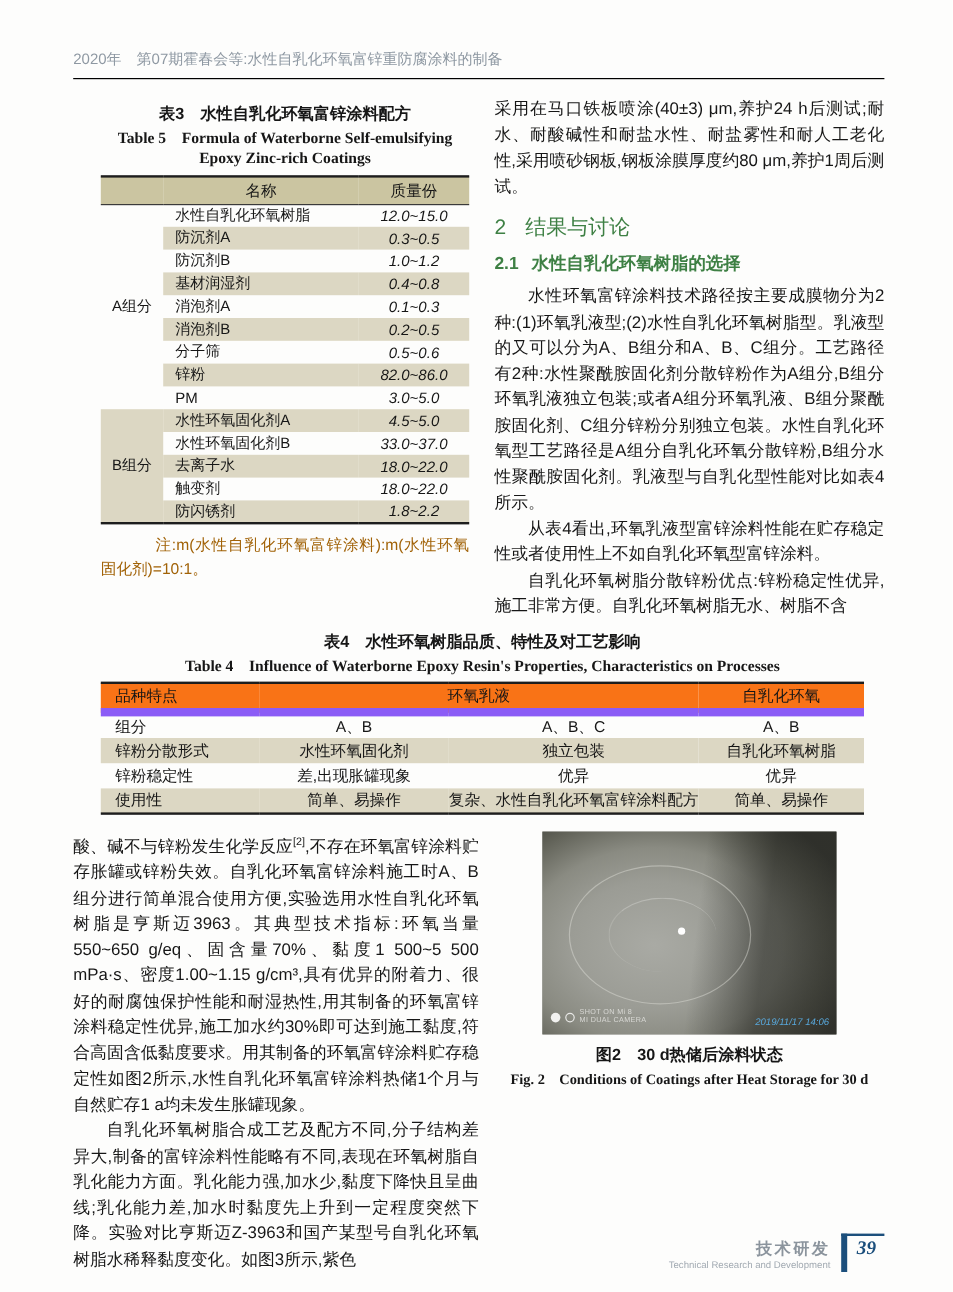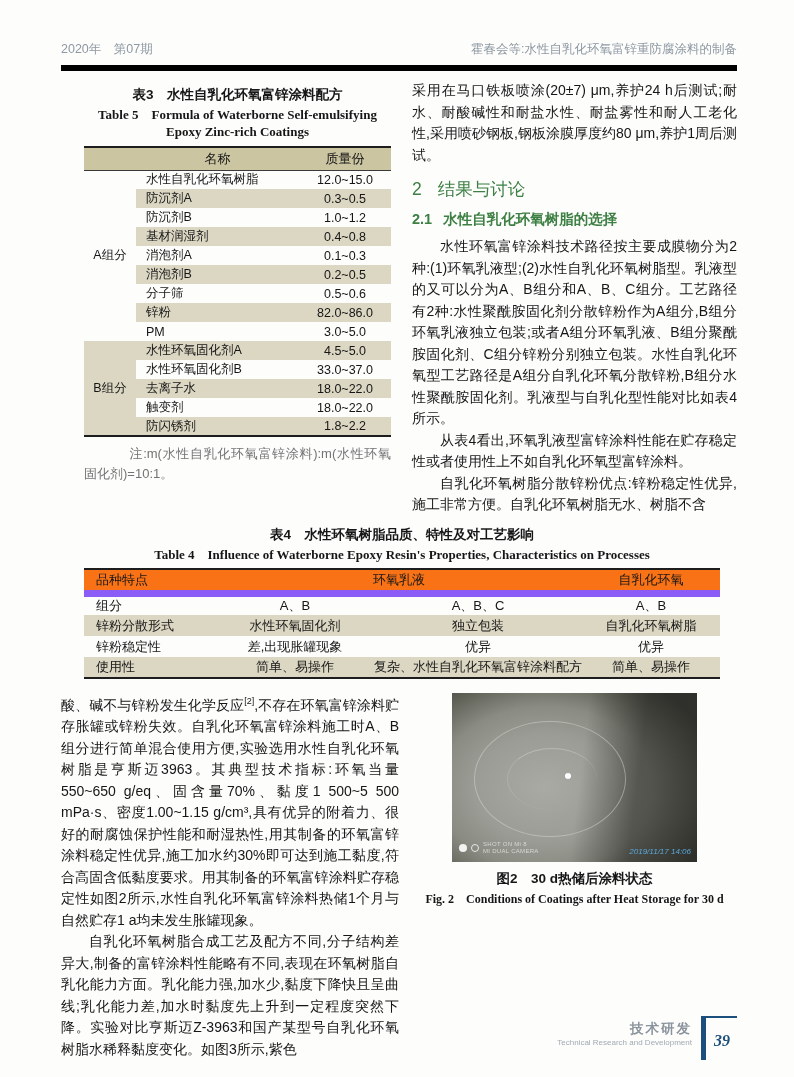--- a/index.html
+++ b/index.html
@@ -1,22 +1,22 @@
 <!DOCTYPE html>
 <html><head>
 <meta charset="utf-8">
 <style>
   * { margin:0; padding:0; box-sizing:border-box; }
   html,body { background:#ffffff; }
   .page { position:relative; width:794px; height:1077px; background:#fdfdfc; overflow:hidden;
           font-family:"Liberation Sans","DejaVu Sans",sans-serif; color:#161616; }
 
   
-  .header { position:absolute; top:41px; left:61px; width:676px; display:flex; justify-content:space-between;
-            font-size:12.5px; color:#8e98a2; padding-bottom:7px; border-bottom:6px solid #000000; }
+  .header { position:absolute; top:41px; left:61px; width:676px; display:flex; justify-content:flex-start;
+            font-size:12.5px; color:#8e98a2; padding-bottom:7px; border-bottom:1px solid #000000; }
 
   
   .content { position:absolute; top:80px; left:61px; width:676px; }
   .row-top, .row-bot { display:flex; gap:13px; }
   .col-l { width:338px; }
   .col-r { width:325px; }
 
   
   .bp { font-size:14px; line-height:21.5px; text-align:justify; text-indent:2em; }
   .ni { text-indent:0; }
@@ -34,24 +34,24 @@
             font-family:"Liberation Serif","DejaVu Serif",serif; margin-top:2px; }
 
   
   .t3wrap { margin-left:23px; width:307px; margin-top:6px; }
   table { border-collapse:collapse; }
   .t3 { width:307px; margin-top:6px; border-top:2px solid #1d1d1d; border-bottom:2px solid #1d1d1d; font-size:12.5px; }
   .t3 td { height:19px; padding:0 2px; vertical-align:middle; }
   .t3 tr.hd td { background:#cbc5a1; height:23px; text-align:center; border-bottom:1px solid #3a3a3a; font-size:13px; }
   .t3 td.grp { width:52px; text-align:center; }
   .t3 td.nm { padding-left:10px; }
-  .t3 td.amt { width:92px; text-align:center; }
+  .t3 td.amt { width:92px; text-align:center;font-style:italic; }
   .t3 tr.alt td { background:#dcd7c3; }
   .t3 td.grp-b { background:#dcd7c3; }
-  .note { margin-top:7px; font-size:13px; line-height:20px; color:#737373; text-indent:3.5em; text-align:justify; }
+  .note { margin-top:7px; font-size:13px; line-height:20px; color:#a16207; text-indent:3.5em; text-align:justify; }
 
   
   .t4sec { margin-top:10px; }
   .t4wrap { margin-left:23px; width:636px; }
   .t4 { width:636px; margin-top:5px; border-top:2px solid #1d1d1d; border-bottom:2px solid #1d1d1d; font-size:13px; }
   .t4 td { height:21px; text-align:center; vertical-align:middle; }
   .t4 tr.hd td { background:#f97316; height:25px; border-bottom:7px solid #8b5cf6; }
   .t4 td.lbl { text-align:left; padding-left:12px; }
   .t4 tr.alt td { background:#dcd7c3; }
 
@@ -79,21 +79,21 @@
   .figcap-cn { text-align:center; font-weight:bold; font-size:13.5px; margin-top:8px; }
   .figcap-en { text-align:center; font-weight:bold; font-size:12px;
                font-family:"Liberation Serif","DejaVu Serif",serif; margin-top:3px; }
   .col-r .after-fig { margin-top:9px; }
 
   
   .footer { position:absolute; right:57px; bottom:17px; display:flex; align-items:flex-start; gap:9px; }
   .f-labels { text-align:right; padding-top:4px; }
   .f-cn { font-size:13.5px; color:#8b949d; letter-spacing:2px; font-weight:bold; }
   .f-en { font-size:8px; color:#a2aab2; margin-top:0; }
-  .badge { border-left:5px solid #1c4f7c; border-top:2px solid #1c4f7c; padding:14px 7px 10px 8px; }
+  .badge { border-left:5px solid #1c4f7c; border-top:2px solid #1c4f7c; padding:2px 7px 10px 8px; }
   .badge-num { font-family:"Liberation Serif","DejaVu Serif",serif; font-style:italic; font-weight:bold;
                font-size:16px; color:#1c4f7c; }
 </style>
 </head>
 <body>
 
 <div class="page">
 
   <div class="header">
     <span>2020年　第07期</span>
@@ -173,21 +173,21 @@
               <td class="nm">防闪锈剂</td>
               <td class="amt">1.8~2.2</td>
             </tr>
           </tbody>
             </table>
           <div class="note">注:m(水性自乳化环氧富锌涂料):m(水性环氧固化剂)=10:1。</div>
         </div>
       </div>
 
       <div class="col-r">
-        <p class="bp ni">采用在马口铁板喷涂(20±7) μm,养护24 h后测试;耐水、耐酸碱性和耐盐水性、耐盐雾性和耐人工老化性,采用喷砂钢板,钢板涂膜厚度约80 μm,养护1周后测试。</p>
+        <p class="bp ni">采用在马口铁板喷涂(40±3) μm,养护24 h后测试;耐水、耐酸碱性和耐盐水性、耐盐雾性和耐人工老化性,采用喷砂钢板,钢板涂膜厚度约80 μm,养护1周后测试。</p>
         <div class="h2">
           <span class="n">2</span><span>结果与讨论</span>
         </div>
         <div class="h3">
           <span class="n">2.1</span><span>水性自乳化环氧树脂的选择</span>
         </div>
         <p class="bp">水性环氧富锌涂料技术路径按主要成膜物分为2种:(1)环氧乳液型;(2)水性自乳化环氧树脂型。乳液型的又可以分为A、B组分和A、B、C组分。工艺路径有2种:水性聚酰胺固化剂分散锌粉作为A组分,B组分环氧乳液独立包装;或者A组分环氧乳液、B组分聚酰胺固化剂、C组分锌粉分别独立包装。水性自乳化环氧型工艺路径是A组分自乳化环氧分散锌粉,B组分水性聚酰胺固化剂。乳液型与自乳化型性能对比如表4所示。</p>
         <p class="bp">从表4看出,环氧乳液型富锌涂料性能在贮存稳定性或者使用性上不如自乳化环氧型富锌涂料。</p>
         <p class="bp">自乳化环氧树脂分散锌粉优点:锌粉稳定性优异,施工非常方便。自乳化环氧树脂无水、树脂不含</p>
       </div>

